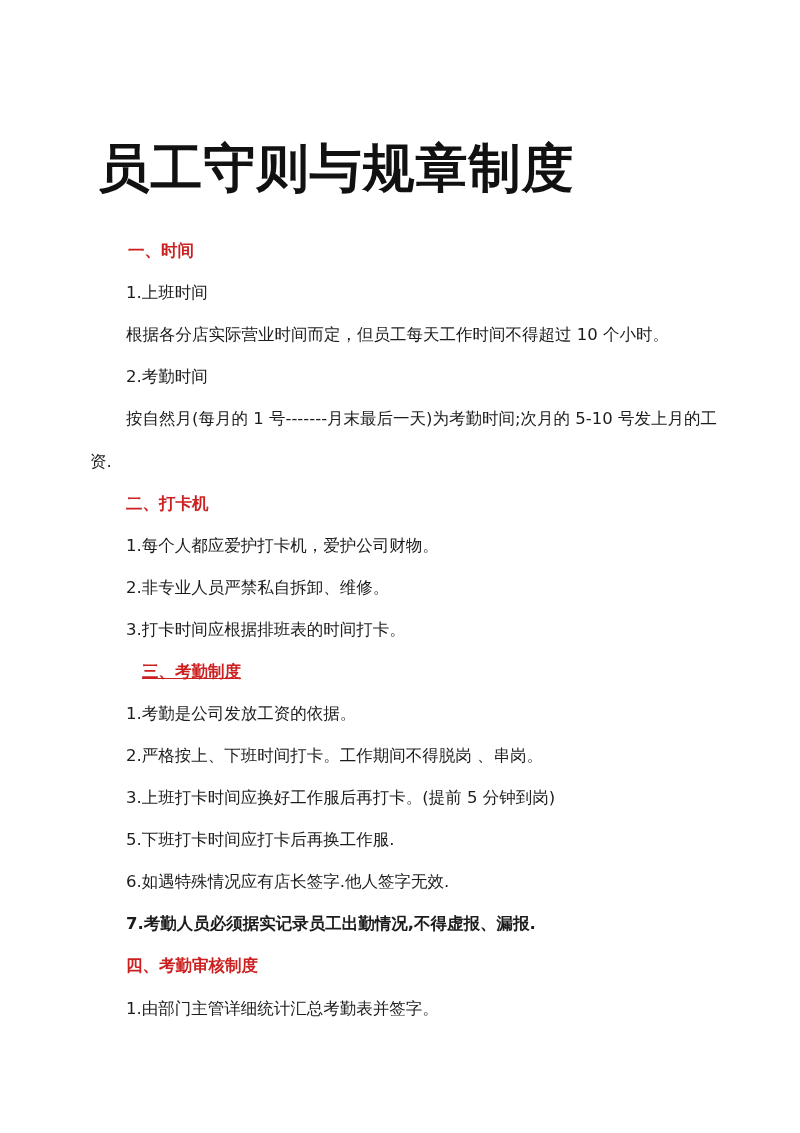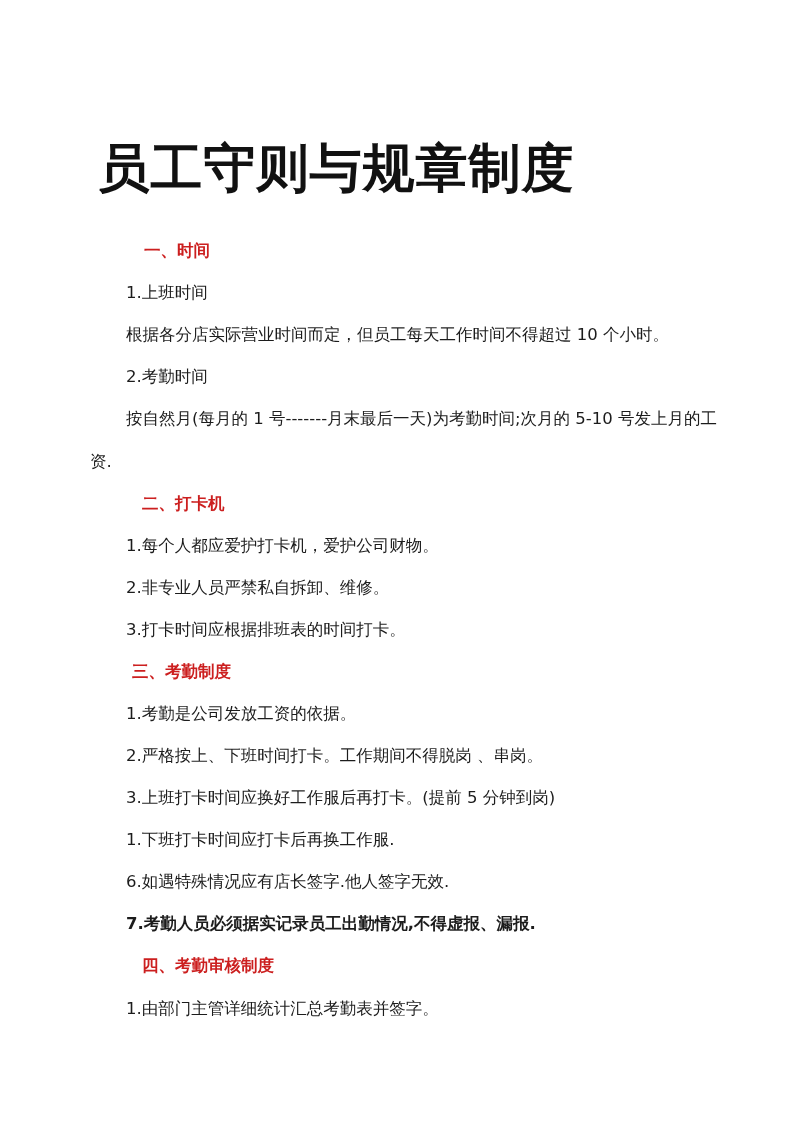--- a/index.html
+++ b/index.html
@@ -9,43 +9,43 @@
   }
   .title {
     position: absolute; left: 0; width: 672px; top: 134px; text-align: center;
     font-size: 52px; font-weight: bold; letter-spacing: 1px; color: #111;
     font-family: "DejaVu Sans", sans-serif;
   }
   .line {
     position: absolute; font-size: 16.5px; white-space: nowrap; color: #1c1c1c;
     font-family: "DejaVu Sans", sans-serif;
   }
-  .heading { color: #cc1f1f; font-weight: bold; font-size: 16.5px; margin-left: 16px; }
+  .heading { color: #cc1f1f; font-weight: bold; font-size: 16.5px; }
 </style>
 </head>
 <body>
 
 <div>
   <div class="title">员工守则与规章制度</div>
 
   <div class="line heading" style="left:128px; top:240px;">一、时间</div>
   <div class="line" style="left:126px; top:282px;">1.上班时间</div>
   <div class="line" style="left:126px; top:324px;">根据各分店实际营业时间而定，但员工每天工作时间不得超过  10 个小时。</div>
   <div class="line" style="left:126px; top:366px;">2.考勤时间</div>
   <div class="line" style="left:126px; top:408px;">按自然月(每月的 1 号-------月末最后一天)为考勤时间;次月的 5-10 号发上月的工</div>
   <div class="line" style="left:90px; top:451px;">资.</div>
 
   <div class="line heading" style="left:126px; top:493px;">二、打卡机</div>
   <div class="line" style="left:126px; top:535px;">1.每个人都应爱护打卡机，爱护公司财物。</div>
   <div class="line" style="left:126px; top:577px;">2.非专业人员严禁私自拆卸、维修。</div>
   <div class="line" style="left:126px; top:619px;">3.打卡时间应根据排班表的时间打卡。</div>
 
-  <div class="line heading" style="left:116px; top:661px;">三、考勤制度</div>
+  <div class="line heading" style="left:142px; top:661px;text-decoration:underline;">三、考勤制度</div>
   <div class="line" style="left:126px; top:703px;">1.考勤是公司发放工资的依据。</div>
   <div class="line" style="left:126px; top:745px;">2.严格按上、下班时间打卡。工作期间不得脱岗  、串岗。</div>
   <div class="line" style="left:126px; top:787px;">3.上班打卡时间应换好工作服后再打卡。(提前 5 分钟到岗)</div>
-  <div class="line" style="left:126px; top:829px;">1.下班打卡时间应打卡后再换工作服.</div>
+  <div class="line" style="left:126px; top:829px;">5.下班打卡时间应打卡后再换工作服.</div>
   <div class="line" style="left:126px; top:871px;">6.如遇特殊情况应有店长签字.他人签字无效.</div>
   <div class="line" style="left:126px; top:913px;font-weight:bold;">7.考勤人员必须据实记录员工出勤情况,不得虚报、漏报.</div>
 
   <div class="line heading" style="left:126px; top:955px;">四、考勤审核制度</div>
   <div class="line" style="left:126px; top:998px;">1.由部门主管详细统计汇总考勤表并签字。</div>
 </div>
 
 </body></html>

